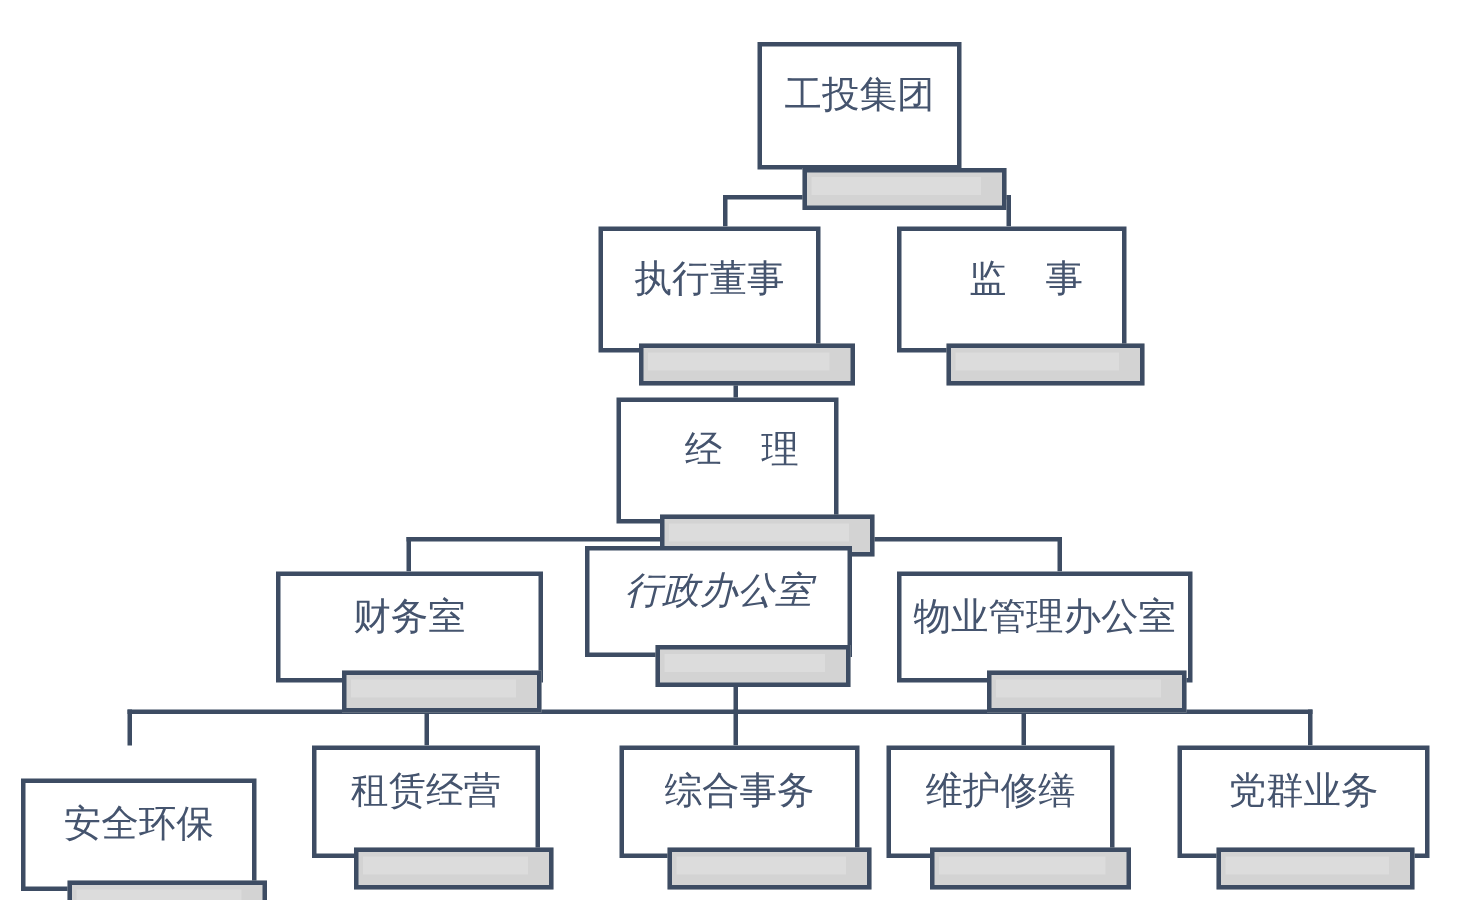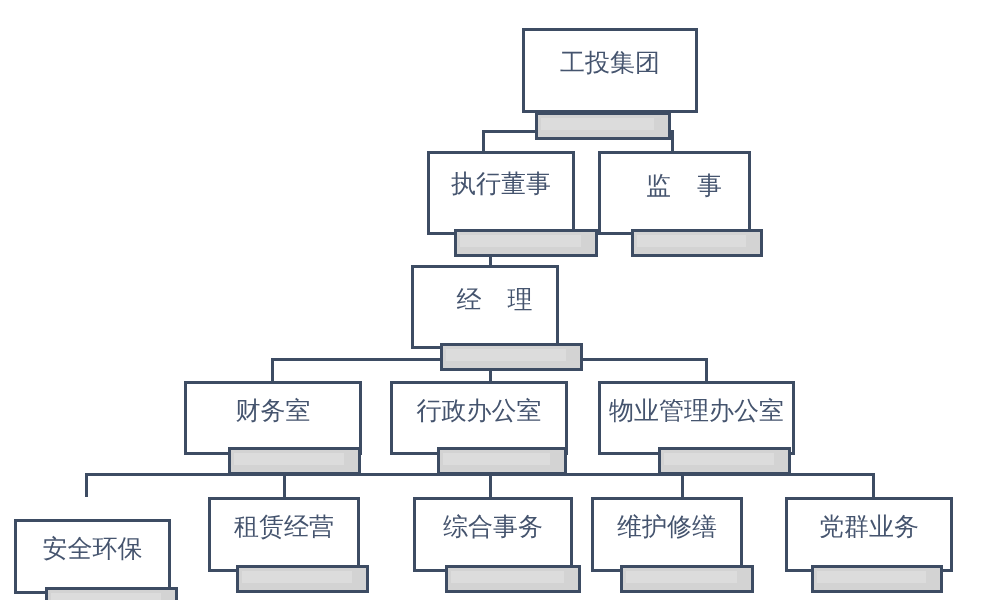--- a/index.html
+++ b/index.html
@@ -92,29 +92,29 @@
 
   <div class="conn conn-v" style="left:489px; top:455px; height:20px;"></div>
   <div class="conn conn-h" style="left:85px; top:473px; width:790px;"></div>
   <div class="conn conn-v" style="left:85px; top:473px; height:24px;"></div>
   <div class="conn conn-v" style="left:283px; top:473px; height:24px;"></div>
   <div class="conn conn-v" style="left:489px; top:473px; height:24px;"></div>
   <div class="conn conn-v" style="left:681px; top:473px; height:24px;"></div>
   <div class="conn conn-v" style="left:872px; top:473px; height:24px;"></div>
 
   <div class="node" style="left:505px; top:28px; width:160px; height:100px;">
-    <div class="node-box" style="width:176px; height:85px;margin-left:17px;">
+    <div class="node-box" style="width:136px; height:85px;">
       <span class="node-label">工投集团</span>
     </div>
     <div class="node-bar" style="left:30px; top:84px; width:136px;">
       <div class="node-bar-inner"></div>
     </div>
   </div>
 
-  <div class="node" style="left:427px; top:151px; width:165px; height:100px;font-family:Liberation Mono, monospace;">
+  <div class="node" style="left:399px; top:151px; width:165px; height:100px;">
     <div class="node-box" style="width:148px; height:84px;">
       <span class="node-label">执行董事</span>
     </div>
     <div class="node-bar" style="left:27px; top:78px; width:144px;">
       <div class="node-bar-inner"></div>
     </div>
   </div>
 
   <div class="node" style="left:598px; top:151px; width:170px; height:100px;">
     <div class="node-box" style="width:153px; height:84px;justify-content:flex-end;">
@@ -136,21 +136,21 @@
 
   <div class="node" style="left:184px; top:381px; width:185px; height:100px;">
     <div class="node-box" style="width:178px; height:74px;">
       <span class="node-label">财务室</span>
     </div>
     <div class="node-bar" style="left:44px; top:66px; width:133px;">
       <div class="node-bar-inner"></div>
     </div>
   </div>
 
-  <div class="node" style="left:390px; top:381px; width:185px; height:100px;">
+  <div class="node" style="left:390px; top:364px; width:185px; height:100px;font-style:italic;">
     <div class="node-box" style="width:178px; height:74px;">
       <span class="node-label">行政办公室</span>
     </div>
     <div class="node-bar" style="left:47px; top:66px; width:130px;">
       <div class="node-bar-inner"></div>
     </div>
   </div>
 
   <div class="node" style="left:598px; top:381px; width:210px; height:100px;">
     <div class="node-box" style="width:197px; height:74px;">

